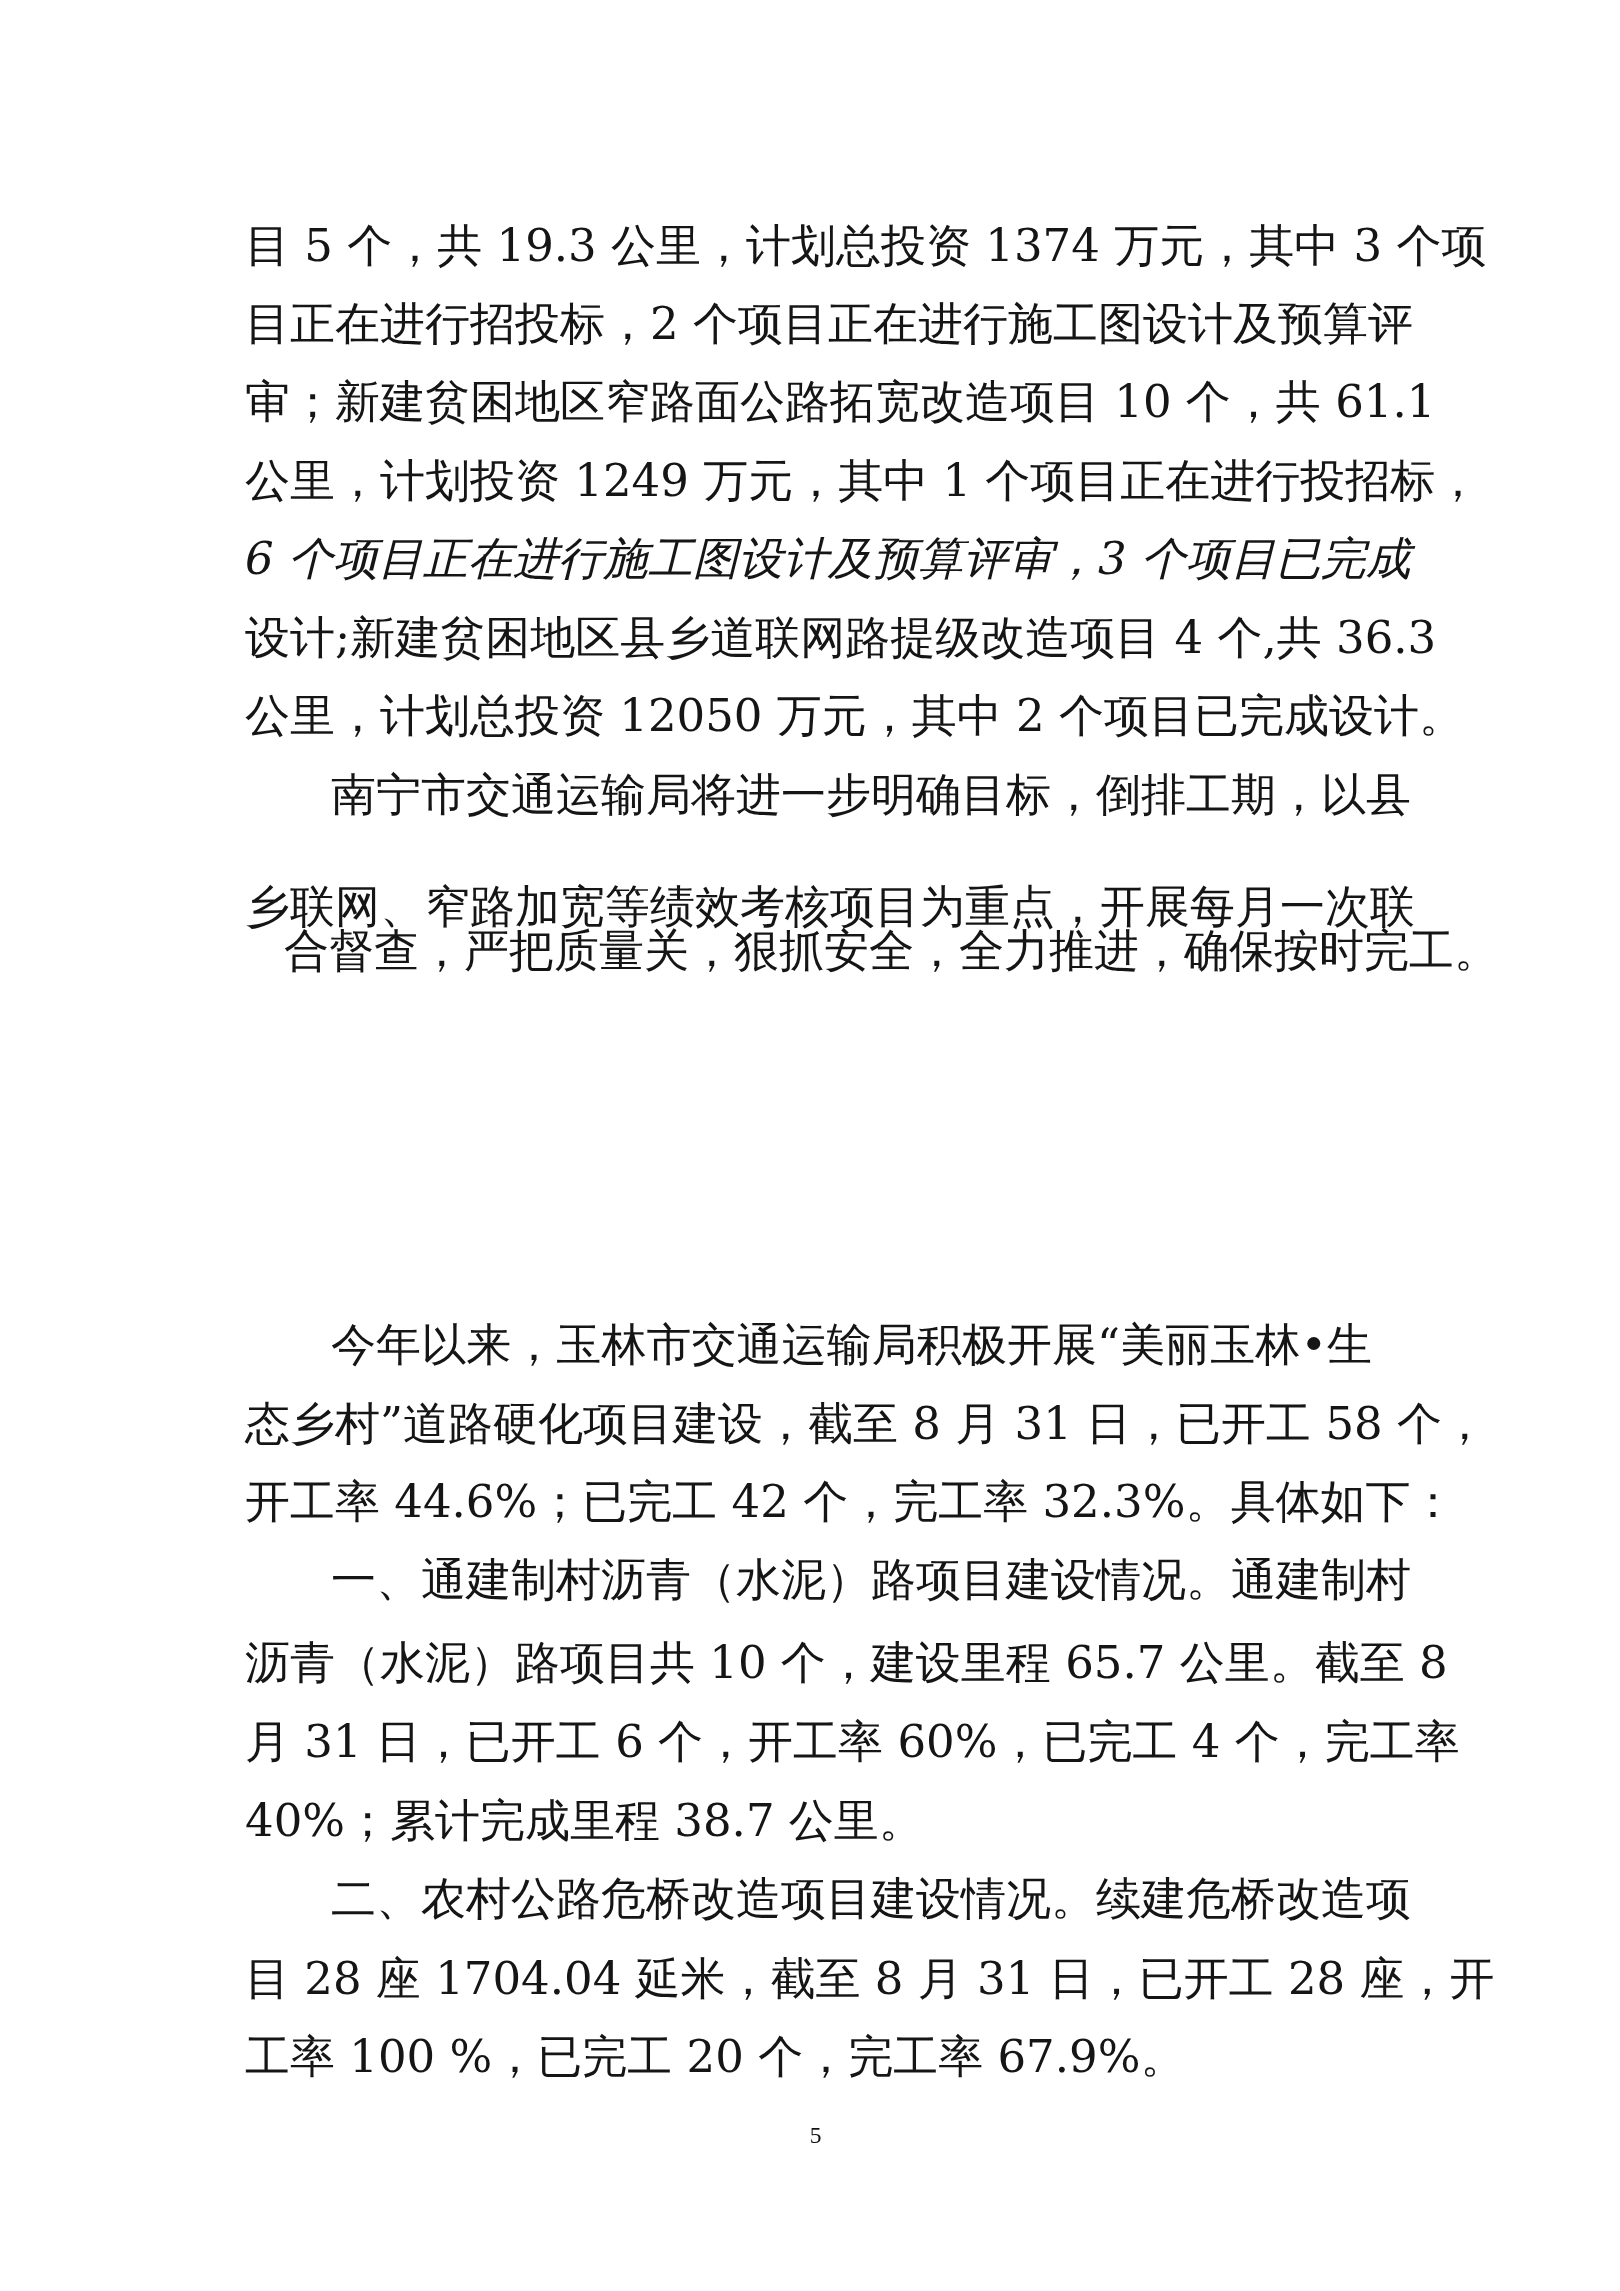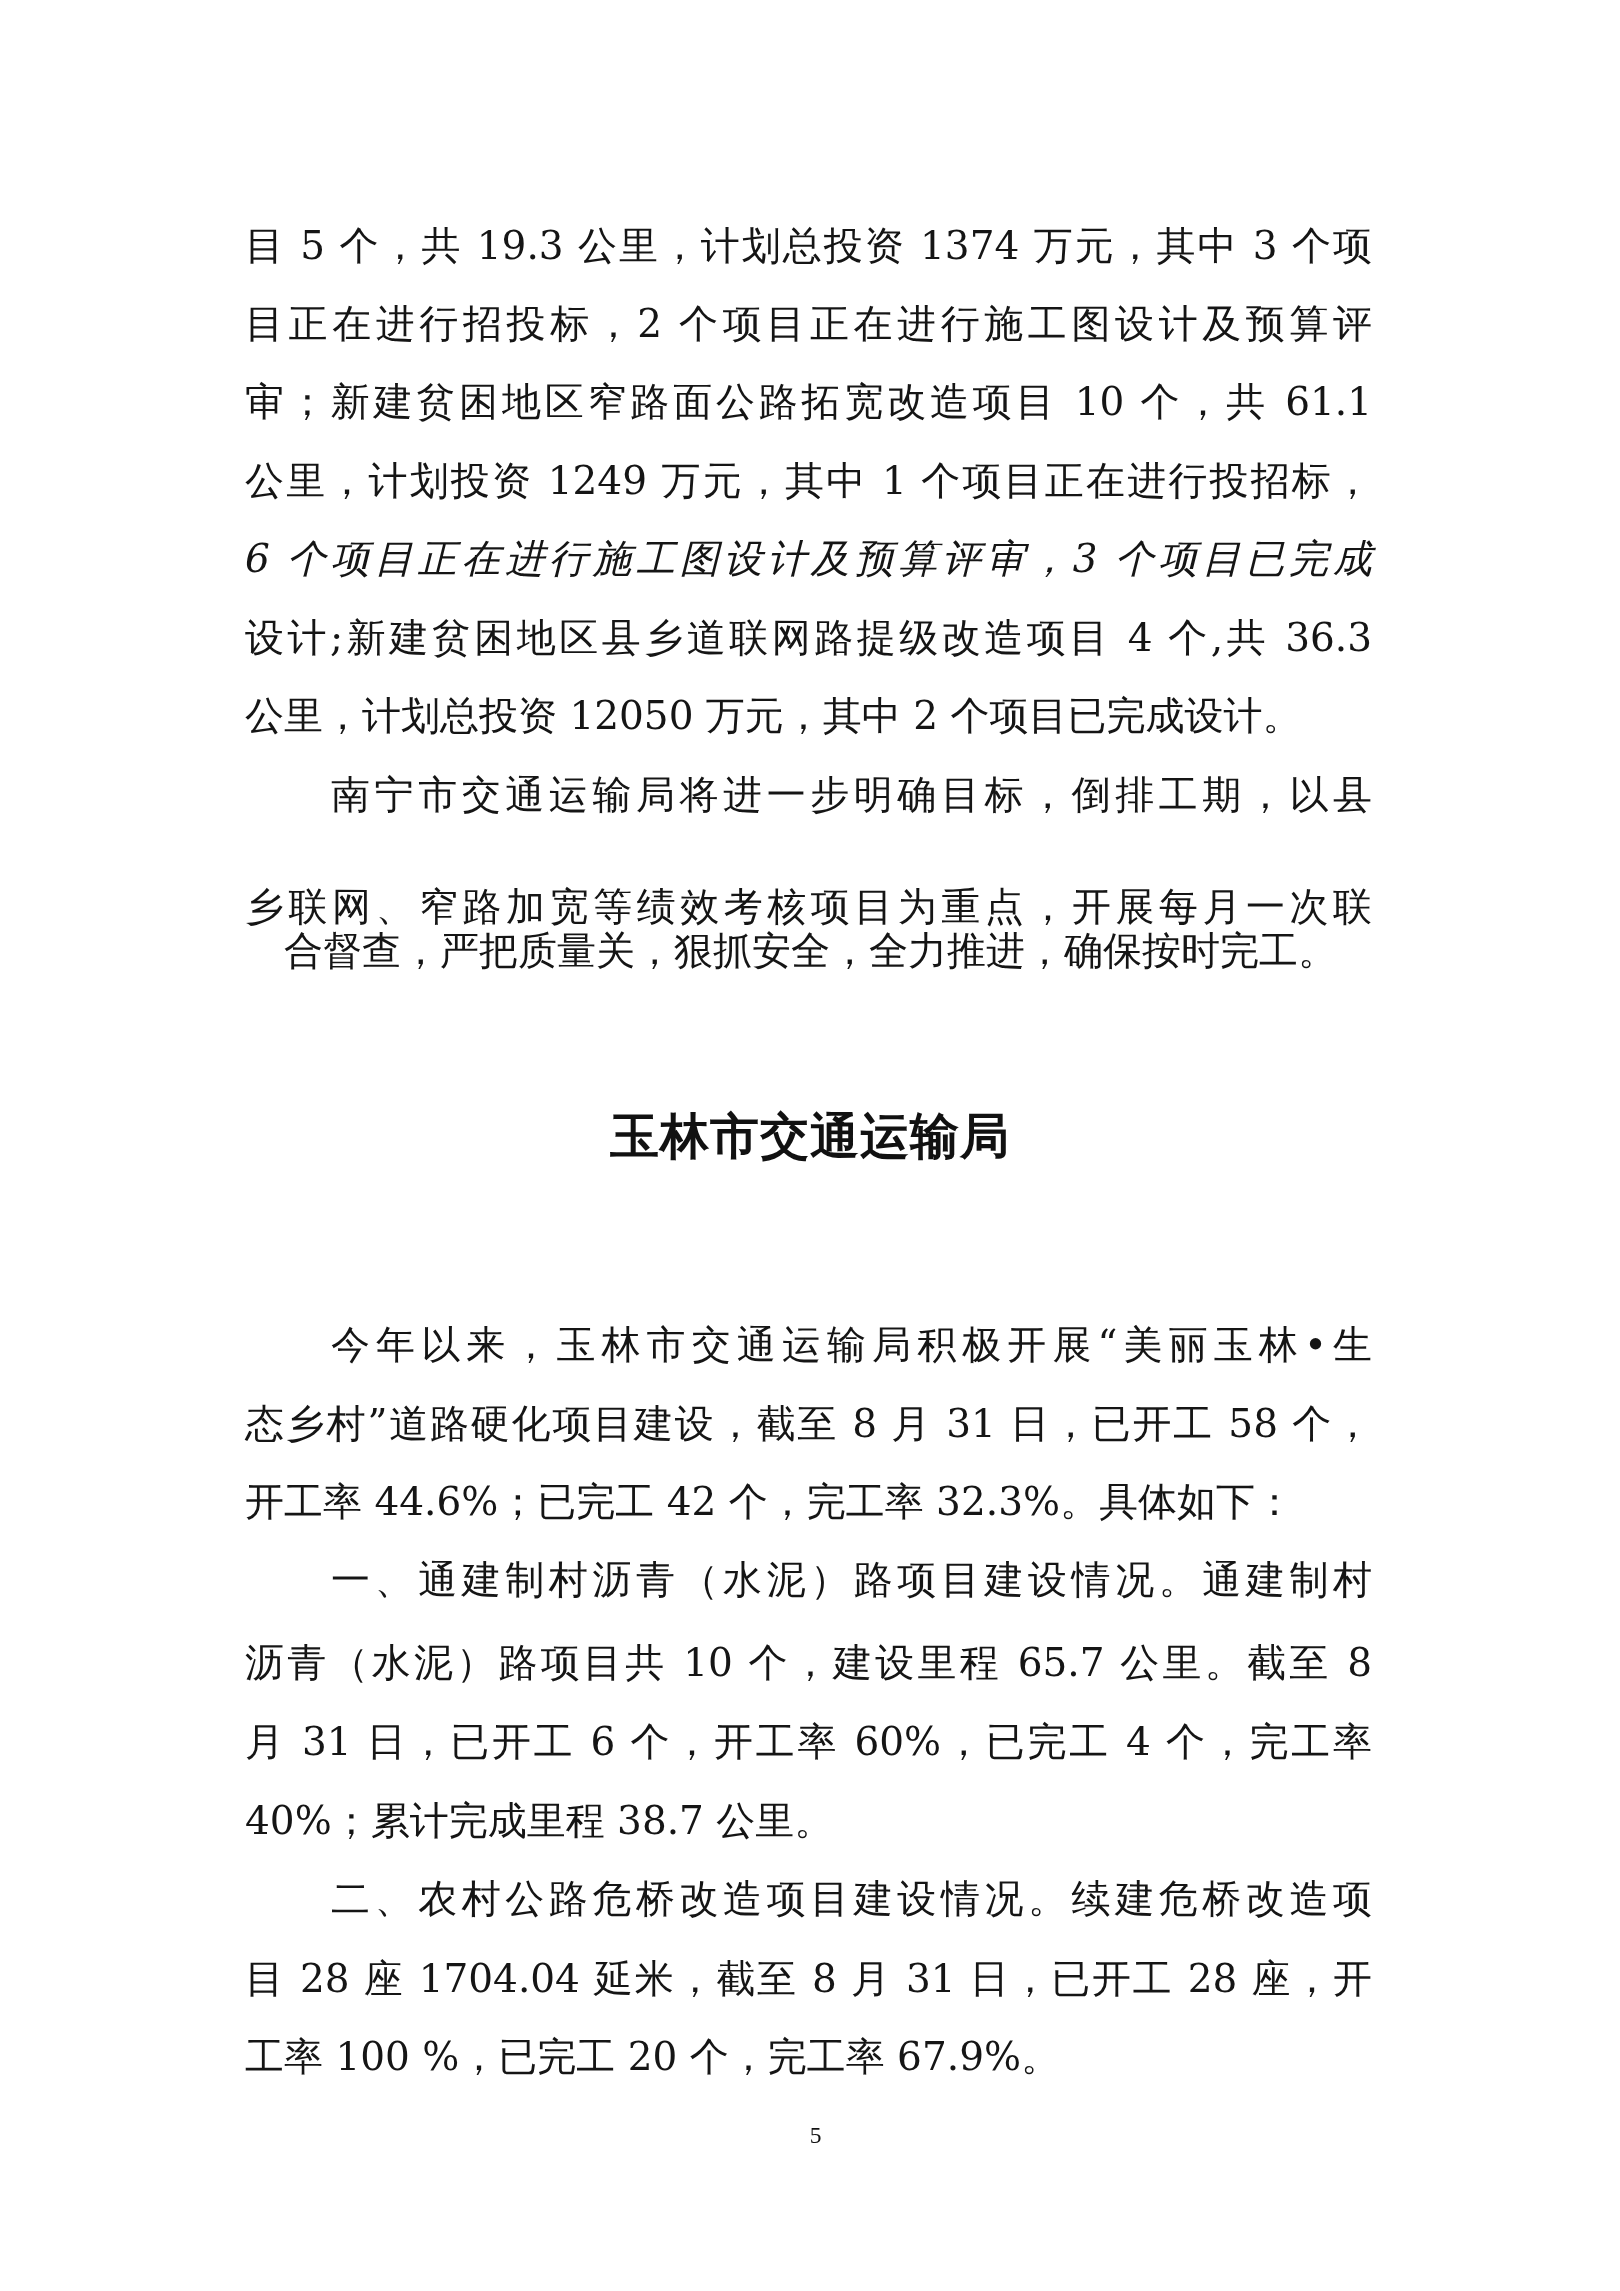--- a/index.html
+++ b/index.html
@@ -21,21 +21,21 @@
     height: 2292px;
     background: #ffffff;
   }
   .line {
     position: absolute;
     left: 245px;
     width: 1127px;
     height: 59px;
     line-height: 59px;
     font-family: "DejaVu Serif", "Liberation Serif", serif;
-    font-size: 39px;
+    font-size: 45px;
     white-space: nowrap;
     overflow: visible;
     text-align: justify;
     text-align-last: justify;
     color: #151515;
   }
   .line.last {
     text-align-last: left;
   }
   .line.indent {
@@ -81,21 +81,20 @@
     <div class="line" style="top: 608px; white-space: nowrap; word-break: break-all; letter-spacing: 0px;">设计;新建贫困地区县乡道联网路提级改造项目 4 个,共 36.3</div>
     <div class="line last" style="top:686px;">公里，计划总投资 12050 万元，其中 2 个项目已完成设计。</div>
   </div>
 
   <div>
     <div class="line indent" style="top: 765px; white-space: nowrap; word-break: break-all; letter-spacing: 0px;">南宁市交通运输局将进一步明确目标，倒排工期，以县</div>
     <div class="line" style="top: 877px; white-space: nowrap; word-break: break-all; letter-spacing: 0px;">乡联网、窄路加宽等绩效考核项目为重点，开展每月一次联</div>
     <div class="line last" style="top:921px;margin-left:39px;">合督查，严把质量关，狠抓安全，全力推进，确保按时完工。</div>
   </div>
 
-  <div class="title" style="top:1102px;">玉林市交通运输局</div>
 
   <div>
     <div class="line indent" style="top: 1315px; white-space: nowrap; word-break: break-all; letter-spacing: 0px;">今年以来，玉林市交通运输局积极开展“美丽玉林•生</div>
     <div class="line" style="top: 1394px; white-space: nowrap; word-break: break-all; letter-spacing: 0px;">态乡村”道路硬化项目建设，截至 8 月 31 日，已开工 58 个，</div>
     <div class="line last" style="top:1472px;">开工率 44.6%；已完工 42 个，完工率 32.3%。具体如下：</div>
   </div>
 
   <div>
     <div class="line indent" style="top: 1550px; white-space: nowrap; word-break: break-all; letter-spacing: 0px;">一、通建制村沥青（水泥）路项目建设情况。通建制村</div>
     <div class="line" style="top: 1633px; white-space: nowrap; word-break: break-all; letter-spacing: 0px;">沥青（水泥）路项目共 10 个，建设里程 65.7 公里。截至 8</div>

